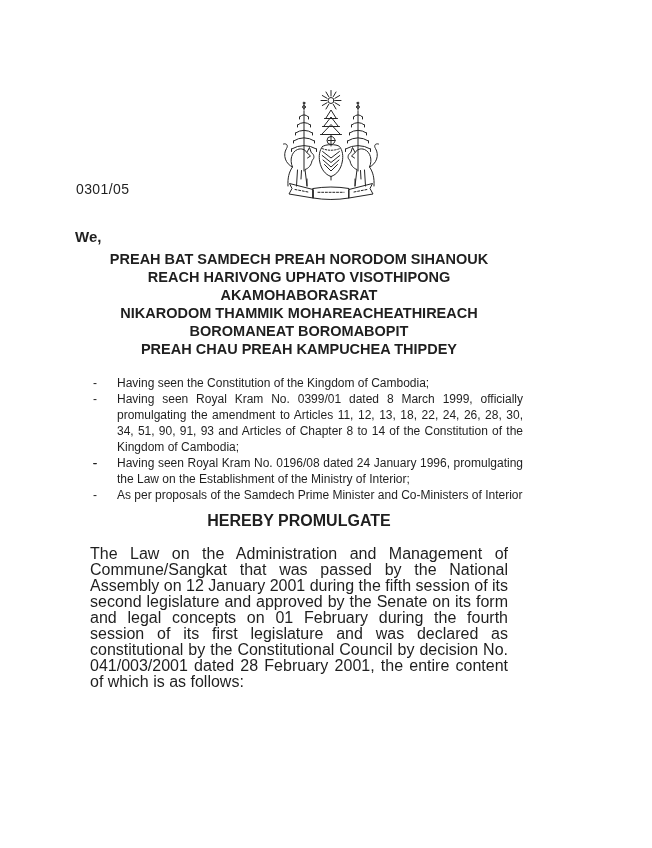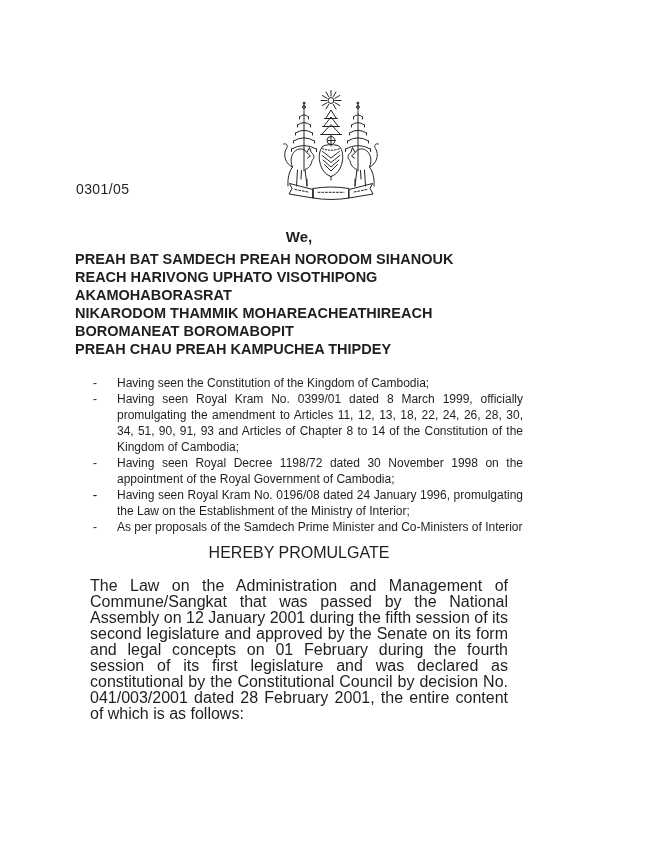--- a/index.html
+++ b/index.html
@@ -31,27 +31,28 @@
   .emblem svg { display: block; width: 110px; height: 118px; }
   .title {
     margin: 10px 0 0;
     text-align: center;
     font-size: 17px;
     font-weight: bold;
     line-height: 18px;
   }
   .we-line {
     margin-top: 23px;
-    text-align: center;
+    text-align: left;
     font-size: 15px;
     font-weight: bold;
     line-height: 18px;
   }
   .royal-lines {
     margin-top: 4px;
+    text-align: center;
     font-weight: bold;
     font-size: 14.5px;
     line-height: 18px;
   }
   .preamble {
     list-style: none;
     margin: 17px 0 0;
     padding: 0;
   }
   .preamble li {
@@ -63,21 +64,21 @@
   }
   .preamble .marker {
     position: absolute;
     left: 18px;
     top: 0;
   }
   .promulgate {
     margin: 9px 0 0;
     text-align: center;
     font-size: 16px;
-    font-weight: normal;
+    font-weight: bold;
     line-height: 18px;
   }
   .body-par {
     margin: 16px 15px 0;
     text-align: justify;
     font-size: 16px;
     line-height: 16px;
   }
 </style>
 </head>
@@ -163,21 +164,20 @@
       <li>
         <span class="marker">-</span>
         <span>Having seen the Constitution of the Kingdom of Cambodia;</span>
       </li>
       <li>
         <span class="marker">-</span>
         <span>Having seen Royal Kram No. 0399/01 dated 8 March 1999, officially promulgating the amendment to Articles 11, 12, 13, 18, 22, 24, 26, 28, 30, 34, 51, 90, 91, 93 and Articles of Chapter 8 to 14 of the Constitution of the Kingdom of Cambodia;</span>
       </li>
       <li>
         <span class="marker">-</span>
-        <span>Having seen Royal Decree 1198/72 dated 30 November 1998 on the appointment of the Royal Government of Cambodia;</span>
       </li>
       <li>
         <span class="marker">-</span>
       </li>
       <li>
         <span class="marker">-</span>
         <span>Having seen Royal Kram No. 0196/08 dated 24 January 1996, promulgating the Law on the Establishment of the Ministry of Interior;</span>
       </li>
       <li>
         <span class="marker">-</span>

